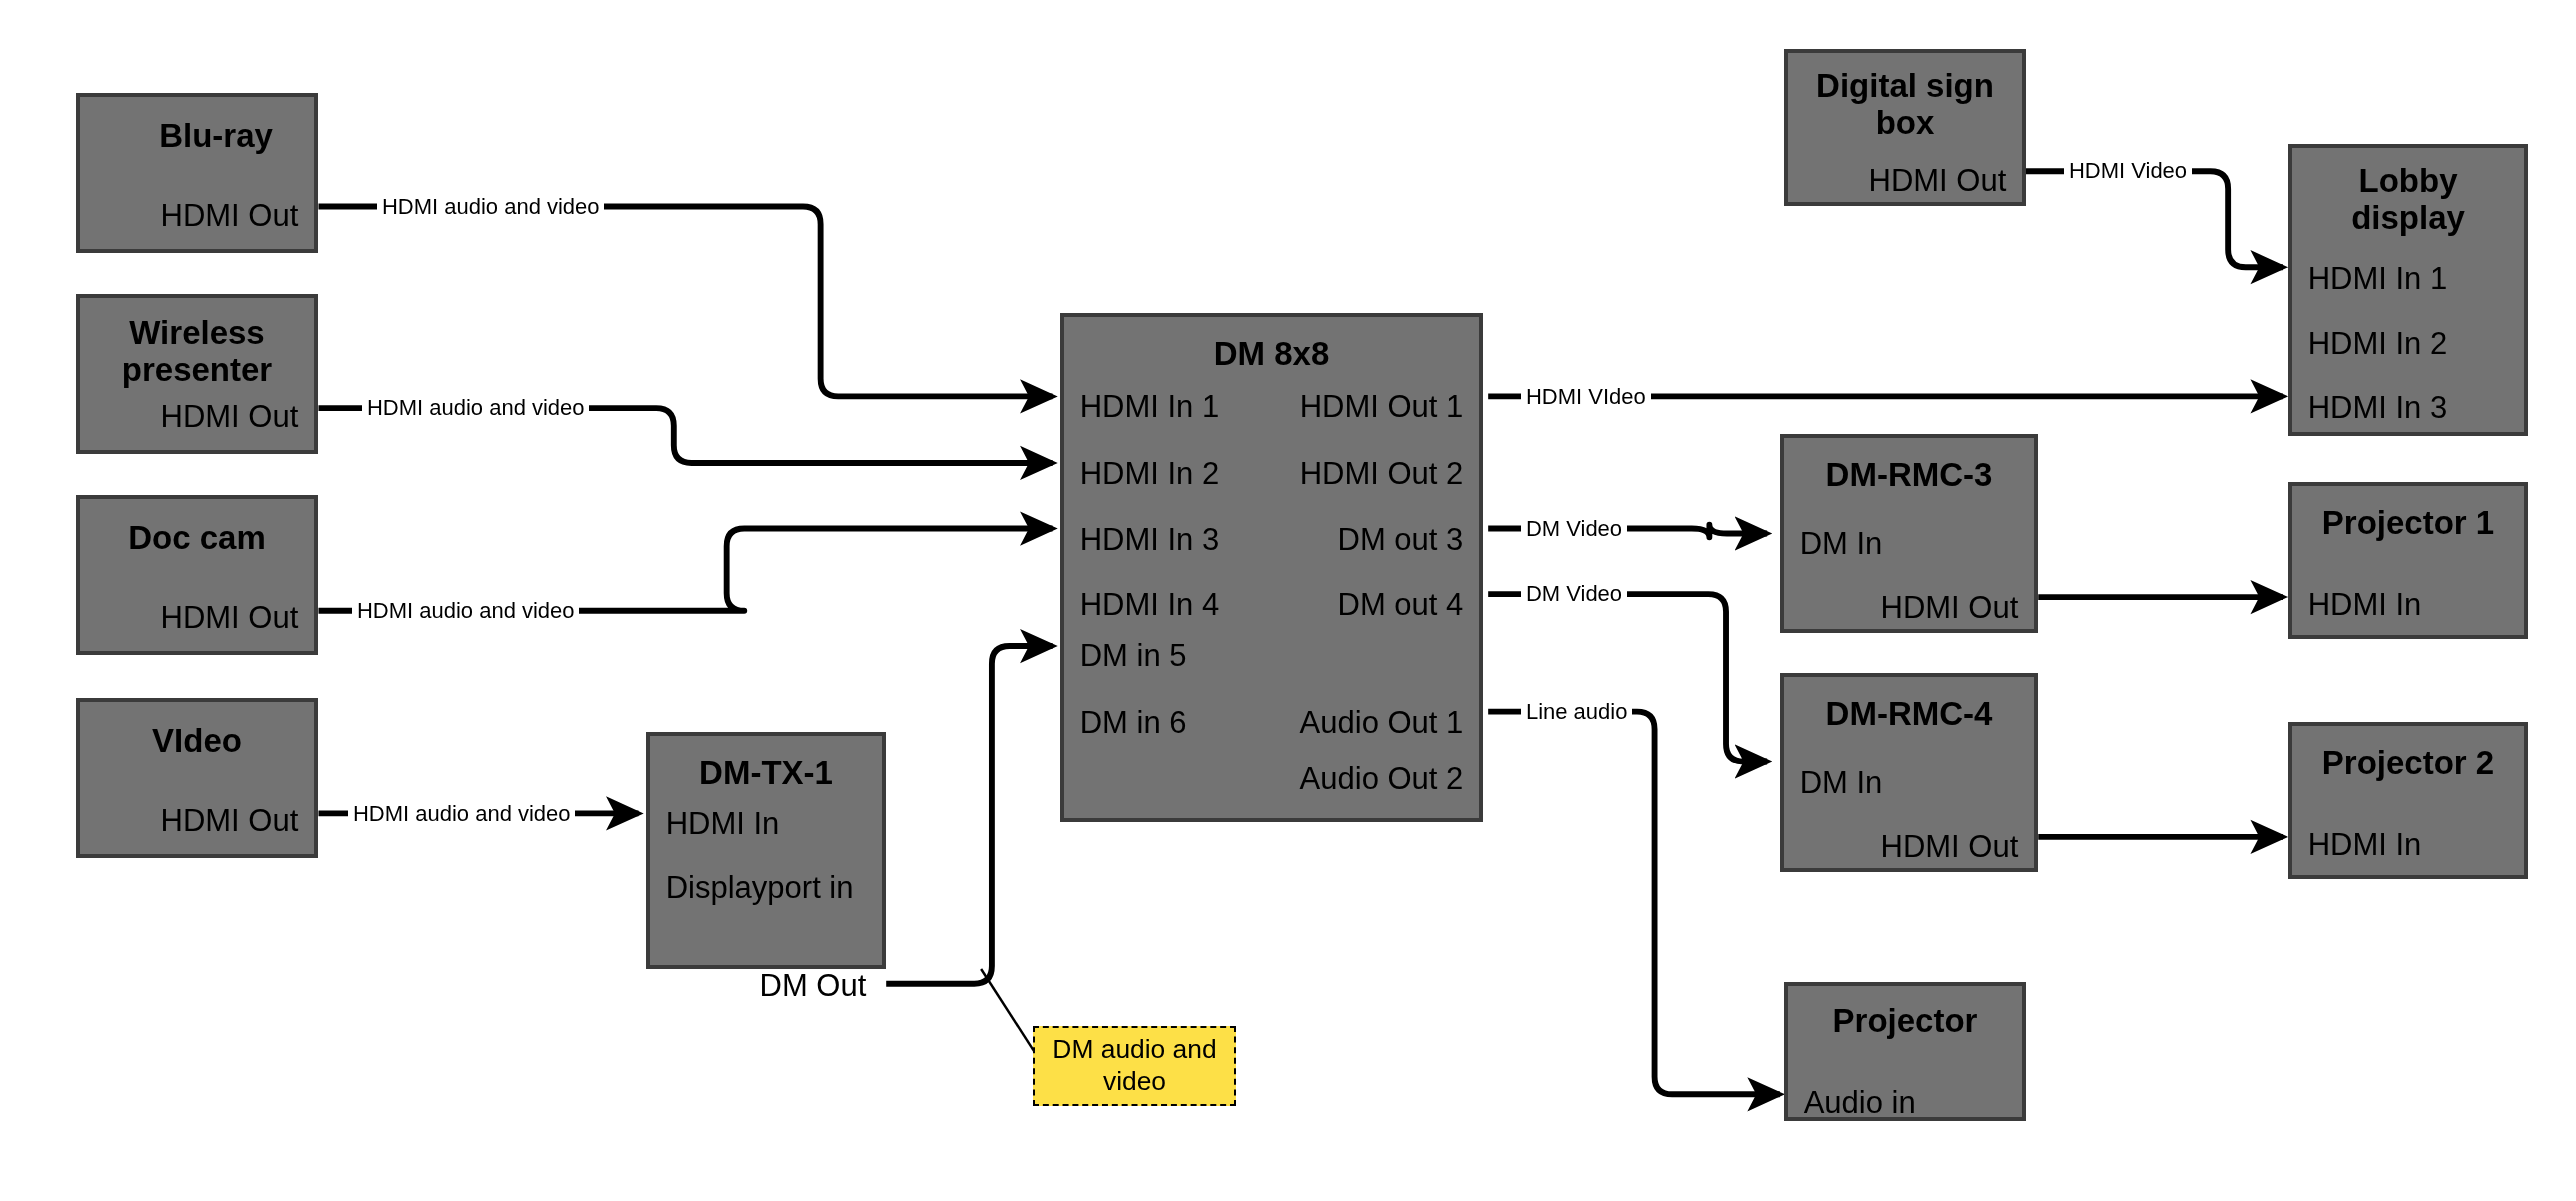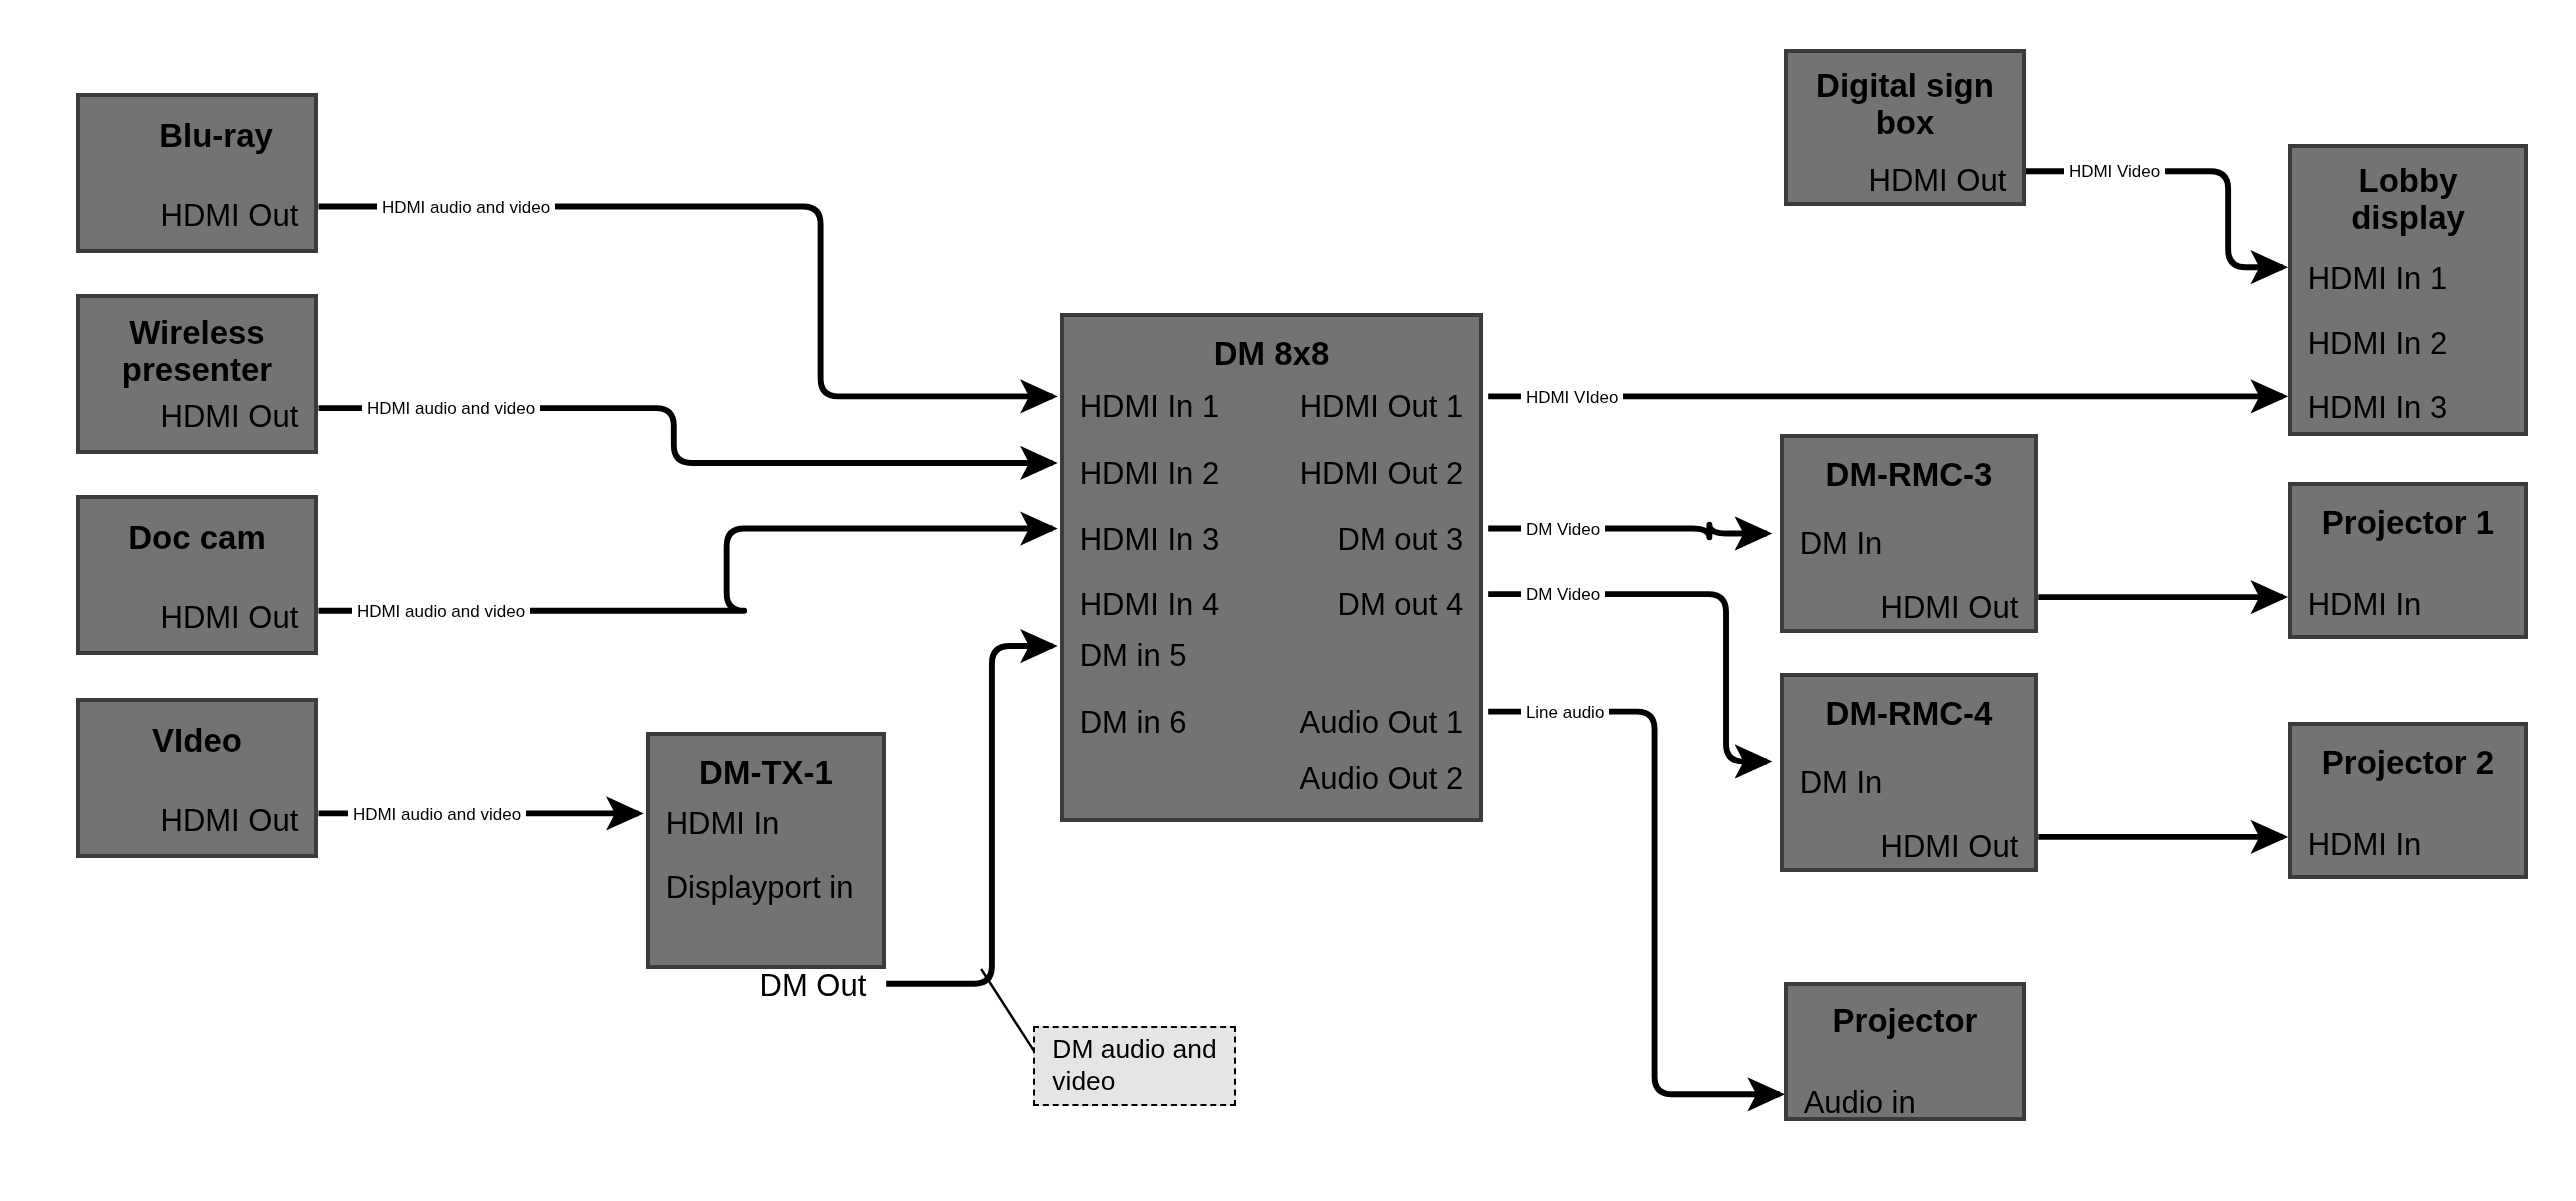--- a/index.html
+++ b/index.html
@@ -55,36 +55,36 @@
     position: absolute;
     font-size: 31px;
     color: #000000;
     white-space: nowrap;
     line-height: 1;
   }
   .port.left  { left: 15.7px;  text-align: left; }
   .port.right { right: 15.7px; text-align: right; }
   .edge-label {
     position: absolute;
-    font-size: 17px;
+    font-size: 22px;
     color: #000000;
     white-space: nowrap;
     background: #ffffff;
     padding: 0 4.9px;
     line-height: 1;
     transform: translateY(-50%);
   }
   .callout {
     position: absolute;
     box-sizing: border-box;
     border: 2.9px dashed #000000;
-    background: #e5e5e5;
+    background: #fde047;
     font-size: 26.4px;
     color: #000000;
-    text-align: left;
+    text-align: center;
     line-height: 1.2;
     display: flex;
     align-items: center;
     justify-content: center;
     padding: 3.9px 7.8px;
   }
 </style>
 </head>
 <body>
 

